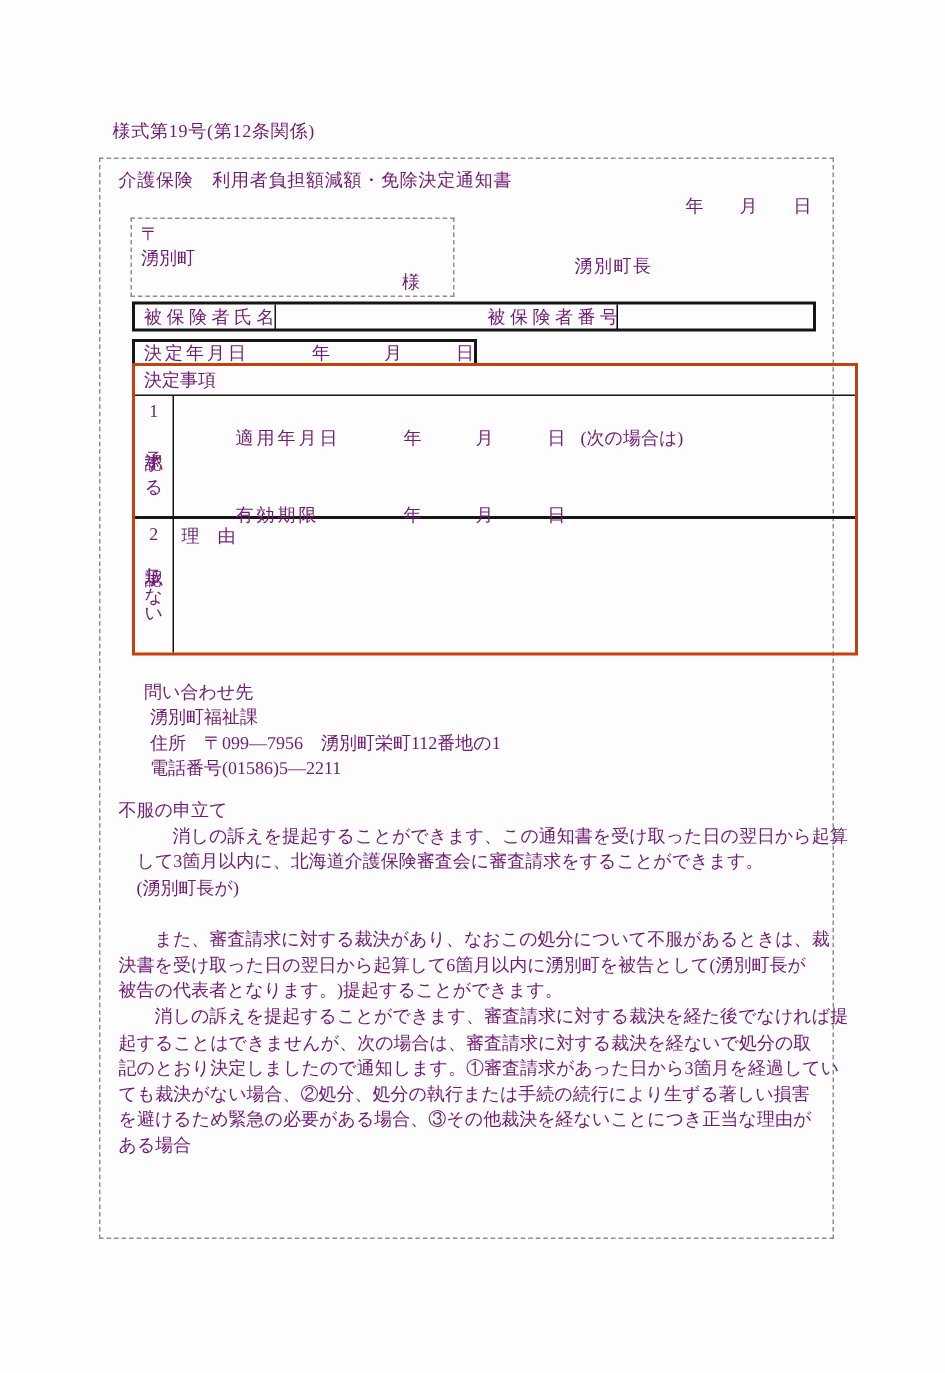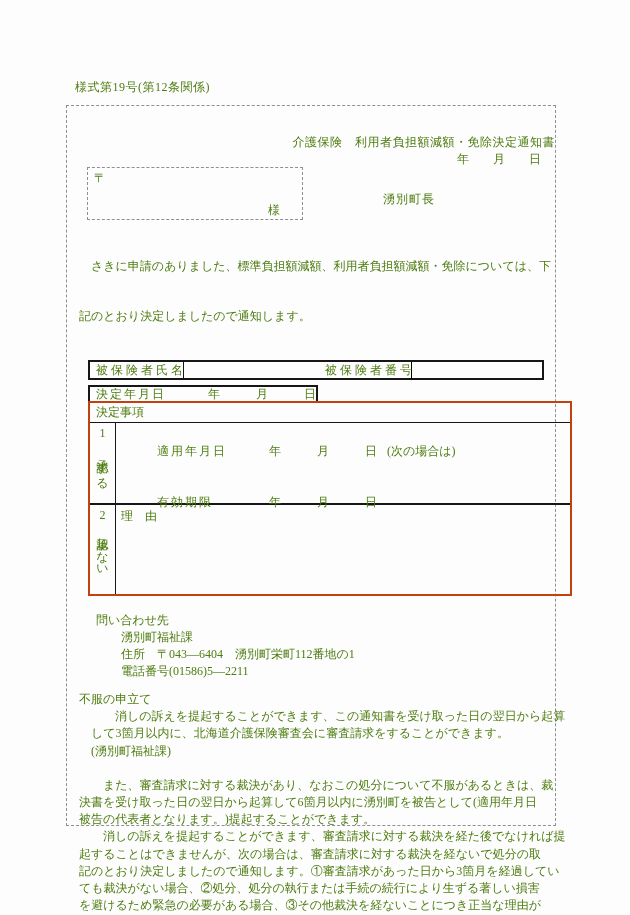--- a/index.html
+++ b/index.html
@@ -1,28 +1,28 @@
 <!DOCTYPE html>
 <html><head>
 <meta charset="utf-8">
 <style>
   * { margin:0; padding:0; box-sizing:border-box; }
   html,body { background:#e8e8e8; }
   .page {
     position:relative; width:630px; height:915px; margin:0 auto;
-    background:#fdfdfd; color:#4d7c0f;
+    background:#fdfdfd; color:#701a75;
     font-family:"Liberation Serif","DejaVu Serif",serif;
     font-size:12px; overflow:hidden;
   }
   .form-no { position:absolute; left:75px; top:79px; letter-spacing:0.5px; }
   .outer-box {
     position:absolute; left:66px; top:105px; width:490px; height:721px;
     border:1px dashed #8f8f8f; padding:6px 0 0 12px;
   }
-  .title { text-align:right; height:17px; letter-spacing:0.5px;margin-top:22px; }
+  .title { text-align:left; height:17px; letter-spacing:0.5px; }
   .date-line { text-align:right; padding-right:14px; height:16px; white-space:pre; }
   .recipient-row { display:flex; margin-left:8px; height:53px; }
   .addr-box {
     width:216px; height:53px; border:1px dashed #8f8f8f;
     padding:2px 6px 1px 6px; display:flex; flex-direction:column;
   }
   .addr-box .line { height:16px; }
   .addr-spacer { flex:1; }
   .sama { text-align:right; margin-right:16px; height:16px; }
   .issuer { align-self:center; margin-left:80px; letter-spacing:1px;margin-top:12px; }
@@ -57,47 +57,44 @@
   .vert {
     writing-mode:vertical-rl; text-orientation:upright;
     margin-top:9px; letter-spacing:2px; line-height:14px;
   }
   .r2 .vert { letter-spacing:0; margin-top:6px; }
   .dec-content { flex:1; padding:3px 0 0 5px; }
   .dec-line { line-height:17px; white-space:pre; }
   .dec-note { margin-left:10px; }
 
   .contact { margin-top:16px; margin-left:17px; line-height:17px; }
-  .contact-line { margin-left:25px; white-space:pre; }
+  .contact-line { margin-left:4px; white-space:pre; }
   .appeal { margin-top:11px; line-height:17.2px; }
   .appeal-line { white-space:pre; min-height:17px; }
 </style>
 </head>
 <body>
 
 <div class="page">
   <div class="form-no">様式第19号(第12条関係)</div>
 
   <div class="outer-box">
     <div class="title">介護保険　利用者負担額減額・免除決定通知書</div>
     <div class="date-line">年　　月　　日</div>
 
     <div class="recipient-row">
       <div class="addr-box">
         <div class="line">〒</div>
+        <div class="line">湧別町</div>
         <div class="addr-spacer"></div>
         <div class="sama">様</div>
       </div>
       <div class="issuer">湧別町長</div>
     </div>
 
-    <div class="intro">
-      <div>　さきに申請のありました、標準負担額減額、利用者負担額減額・免除については、下</div>
-      <div>記のとおり決定しましたので通知します。</div>
-    </div>
 
     <div class="ins-table">
       <div class="ins-cell ins-label c1">被保険者氏名</div>
       <div class="ins-cell c2"></div>
       <div class="ins-cell ins-label c3">被保険者番号</div>
       <div class="c4">
           <div class="num-cell"></div>
           <div class="num-cell"></div>
           <div class="num-cell"></div>
           <div class="num-cell"></div>
@@ -140,34 +137,34 @@
         <div class="dec-content">
           <div class="dec-line">理　由</div>
         </div>
       </div>
     </div>
 
     <div class="contact">
       <div>問い合わせ先</div>
       <div id="contact-lines">
           <div class="contact-line">湧別町福祉課</div>
-          <div class="contact-line">住所　〒043―6404　湧別町栄町112番地の1</div>
+          <div class="contact-line">住所　〒099―7956　湧別町栄町112番地の1</div>
           <div class="contact-line">電話番号(01586)5―2211</div>
         </div>
     </div>
 
     <div class="appeal">
       <div class="appeal-line">不服の申立て</div>
       <div id="appeal-lines">
           <div class="appeal-line">　　　消しの訴えを提起することができます、この通知書を受け取った日の翌日から起算</div>
           <div class="appeal-line">　して3箇月以内に、北海道介護保険審査会に審査請求をすることができます。</div>
-          <div class="appeal-line">　(湧別町福祉課)</div>
+          <div class="appeal-line">　(湧別町長が)</div>
           <div class="appeal-line"></div>
           <div class="appeal-line">　　また、審査請求に対する裁決があり、なおこの処分について不服があるときは、裁</div>
-          <div class="appeal-line">決書を受け取った日の翌日から起算して6箇月以内に湧別町を被告として(適用年月日</div>
+          <div class="appeal-line">決書を受け取った日の翌日から起算して6箇月以内に湧別町を被告として(湧別町長が</div>
           <div class="appeal-line">被告の代表者となります。)提起することができます。</div>
           <div class="appeal-line">　　消しの訴えを提起することができます、審査請求に対する裁決を経た後でなければ提</div>
           <div class="appeal-line">起することはできませんが、次の場合は、審査請求に対する裁決を経ないで処分の取</div>
           <div class="appeal-line">記のとおり決定しましたので通知します。①審査請求があった日から3箇月を経過してい</div>
           <div class="appeal-line">ても裁決がない場合、②処分、処分の執行または手続の続行により生ずる著しい損害</div>
           <div class="appeal-line">を避けるため緊急の必要がある場合、③その他裁決を経ないことにつき正当な理由が</div>
           <div class="appeal-line">ある場合</div>
         </div>
     </div>
   </div>

